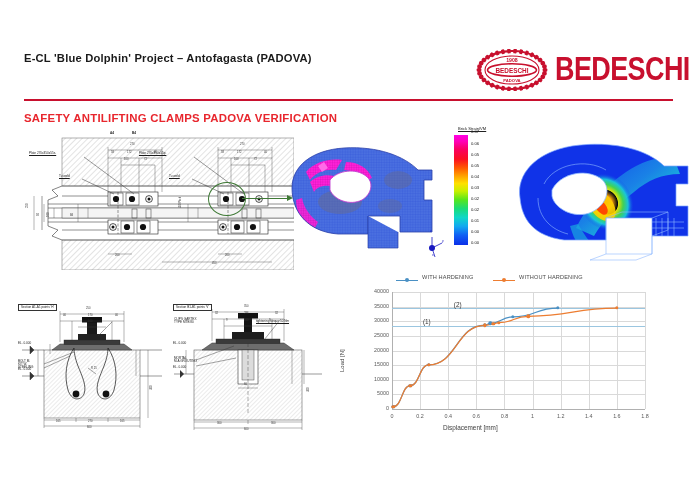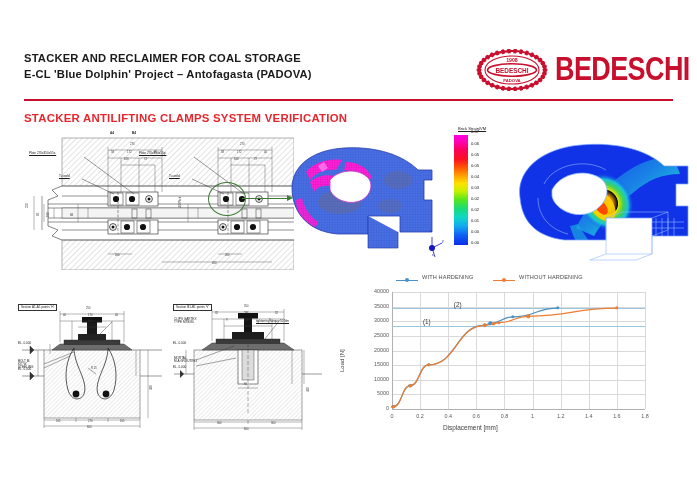--- a/index.html
+++ b/index.html
@@ -87,21 +87,20 @@
 
   .pt{position:absolute;width:3.4px;height:3.4px;border-radius:50%;
       transform:translate(-1.7px,-1.7px);}
   svg.series{position:absolute;left:0;top:0;overflow:visible;}
 </style>
 </head>
 <body>
 
 <div class="hdr">
   <div class="hdr-title">
-    <div class="hdr-l1">STACKER AND RECLAIMER FOR COAL STORAGE</div>
     <div class="hdr-l2">E-CL 'Blue Dolphin' Project – Antofagasta (PADOVA)</div>
   </div>
 
   <div class="logo">
     <svg class="logo-mark" viewBox="0 0 74 42">
       <g fill="#c8102e">
         <g id="teeth">
             <rect x="67.70" y="19.30" width="4.6" height="3.4" transform="rotate(0.0 70.00 21.00)" rx="1"></rect>
             <rect x="67.14" y="22.79" width="4.6" height="3.4" transform="rotate(10.6 69.44 24.49)" rx="1"></rect>
             <rect x="65.47" y="26.16" width="4.6" height="3.4" transform="rotate(21.2 67.77 27.86)" rx="1"></rect>
@@ -144,21 +143,21 @@
       <text x="37" y="12.5" text-anchor="middle" font-size="5.2" fill="#c8102e" font-family="Liberation Sans, sans-serif" font-weight="bold">1908</text>
       <text x="37" y="23.6" text-anchor="middle" font-size="6.4" fill="#c8102e" font-family="Liberation Sans, sans-serif" font-weight="bold">BEDESCHI</text>
       <text x="37" y="32.5" text-anchor="middle" font-size="4.2" fill="#c8102e" font-family="Liberation Sans, sans-serif" font-weight="bold">PADOVA</text>
     </svg>
     <div class="logo-word">BEDESCHI</div>
   </div>
 
   <div class="hdr-rule"></div>
 </div>
 
-<div class="sect">STACKER ANTILIFTING CLAMPS SYSTEM VERIFICATION</div>
+<div class="sect">SAFETY ANTILIFTING CLAMPS PADOVA VERIFICATION</div>
 
 <div class="panel" id="dwg-top">
   <svg width="272" height="140" viewBox="0 0 272 140">
     <defs>
       <pattern id="hatch" width="4" height="4" patternTransform="rotate(45)" patternUnits="userSpaceOnUse">
         <line x1="0" y1="0" x2="0" y2="4" stroke="#9a9a9a" stroke-width=".55"></line>
       </pattern>
       <pattern id="hatch2" width="3" height="3" patternTransform="rotate(45)" patternUnits="userSpaceOnUse">
         <line x1="0" y1="0" x2="0" y2="3" stroke="#a5a5a5" stroke-width=".45"></line>
       </pattern>

